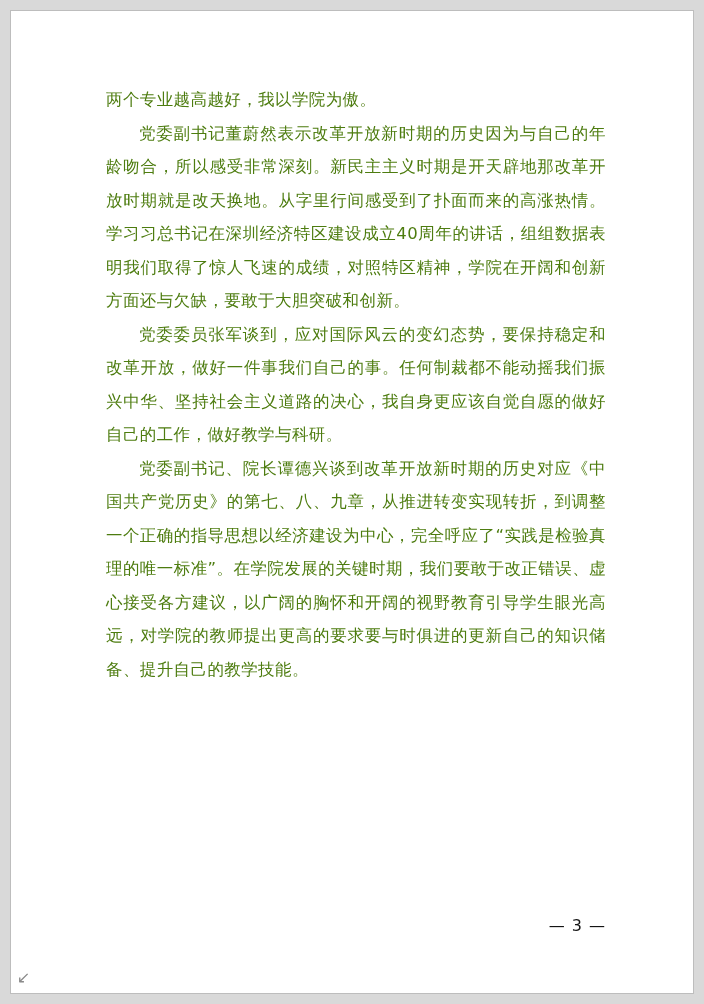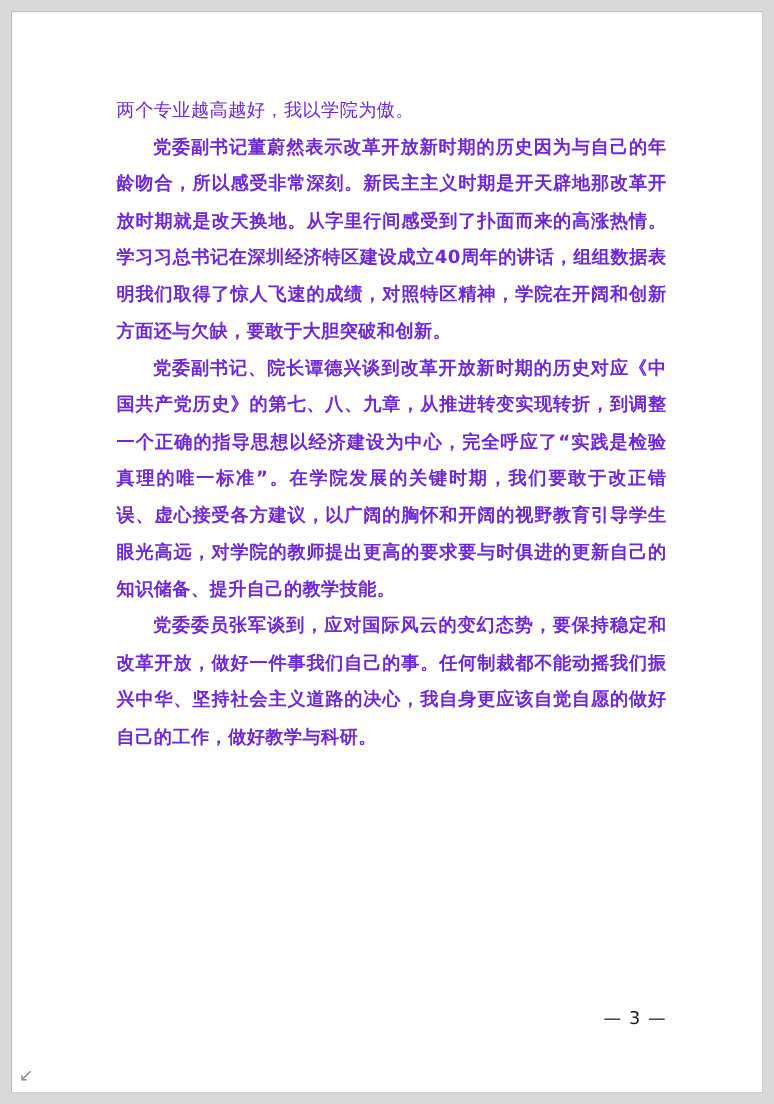--- a/index.html
+++ b/index.html
@@ -26,29 +26,28 @@
   .content {
     position: absolute;
     left: 95px;
     top: 72px;
     width: 500px;
   }
   .para {
     font-family: "DejaVu Sans", "Liberation Sans", sans-serif;
     font-size: 16.5px;
     line-height: 33.5px;
-    color: #6d28d9;
+    color: #4d7c0f;
     text-align: justify;
     text-justify: inter-ideograph;
     margin: 0 0 0 0;
     letter-spacing: 0.4px;
   }
   .indent {
     text-indent: 33px;
-    font-weight: bold;
   }
   .footer {
     position: absolute;
     left: 95px;
     top: 905px;
     width: 500px;
     text-align: right;
     font-family: "DejaVu Sans", "Liberation Sans", sans-serif;
     font-size: 16px;
     color: #141414;
@@ -66,20 +65,20 @@
   }
 </style>
 </head>
 <body>
 
 <div class="page">
 
   <div class="content">
     <p class="para">两个专业越高越好，我以学院为傲。</p>
     <p class="para indent">党委副书记董蔚然表示改革开放新时期的历史因为与自己的年龄吻合，所以感受非常深刻。新民主主义时期是开天辟地那改革开放时期就是改天换地。从字里行间感受到了扑面而来的高涨热情。学习习总书记在深圳经济特区建设成立40周年的讲话，组组数据表明我们取得了惊人飞速的成绩，对照特区精神，学院在开阔和创新方面还与欠缺，要敢于大胆突破和创新。</p>
+    <p class="para indent">党委委员张军谈到，应对国际风云的变幻态势，要保持稳定和改革开放，做好一件事我们自己的事。任何制裁都不能动摇我们振兴中华、坚持社会主义道路的决心，我自身更应该自觉自愿的做好自己的工作，做好教学与科研。</p>
     <p class="para indent">党委副书记、院长谭德兴谈到改革开放新时期的历史对应《中国共产党历史》的第七、八、九章，从推进转变实现转折，到调整一个正确的指导思想以经济建设为中心，完全呼应了“实践是检验真理的唯一标准”。在学院发展的关键时期，我们要敢于改正错误、虚心接受各方建议，以广阔的胸怀和开阔的视野教育引导学生眼光高远，对学院的教师提出更高的要求要与时俱进的更新自己的知识储备、提升自己的教学技能。</p>
-    <p class="para indent">党委委员张军谈到，应对国际风云的变幻态势，要保持稳定和改革开放，做好一件事我们自己的事。任何制裁都不能动摇我们振兴中华、坚持社会主义道路的决心，我自身更应该自觉自愿的做好自己的工作，做好教学与科研。</p>
   </div>
 
   <div class="footer">— 3 —</div>
 
   <div class="corner-arrow">↙</div>
 </div>
 
 </body></html>

